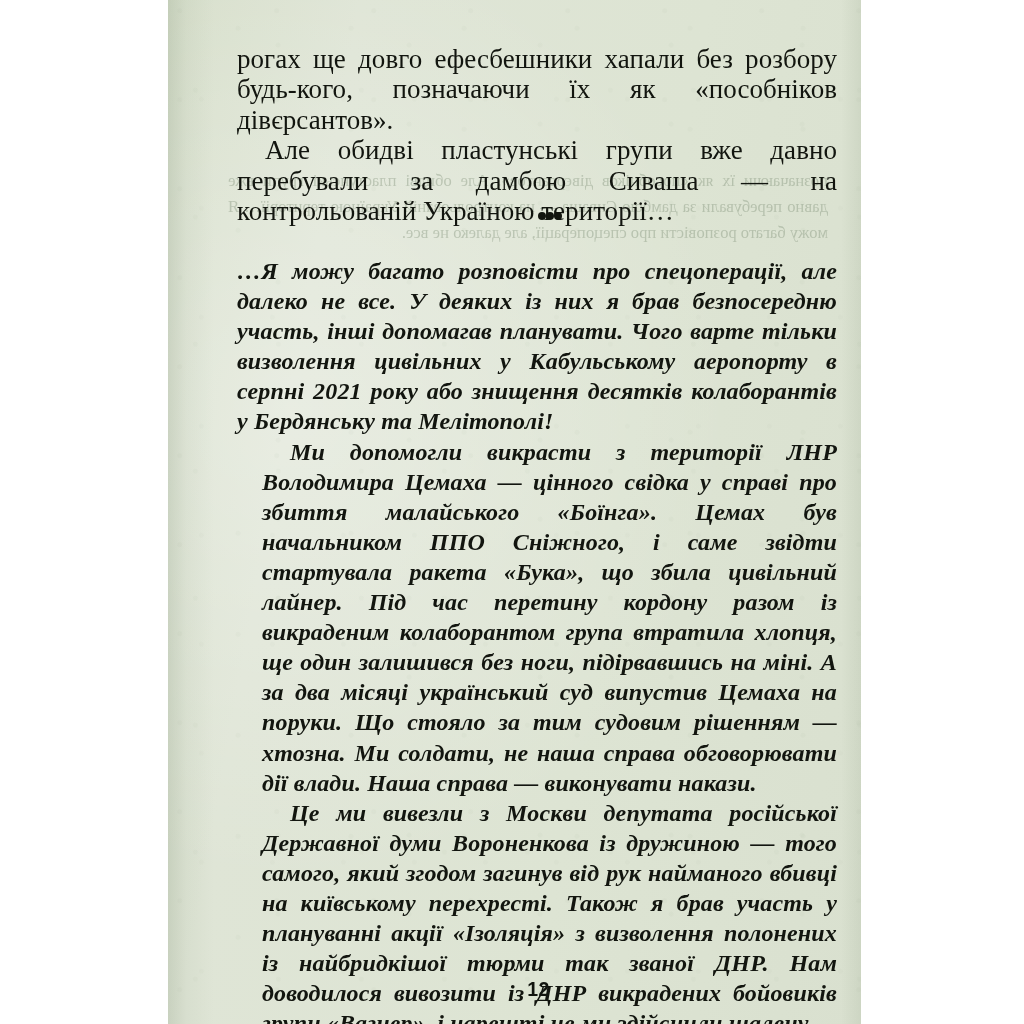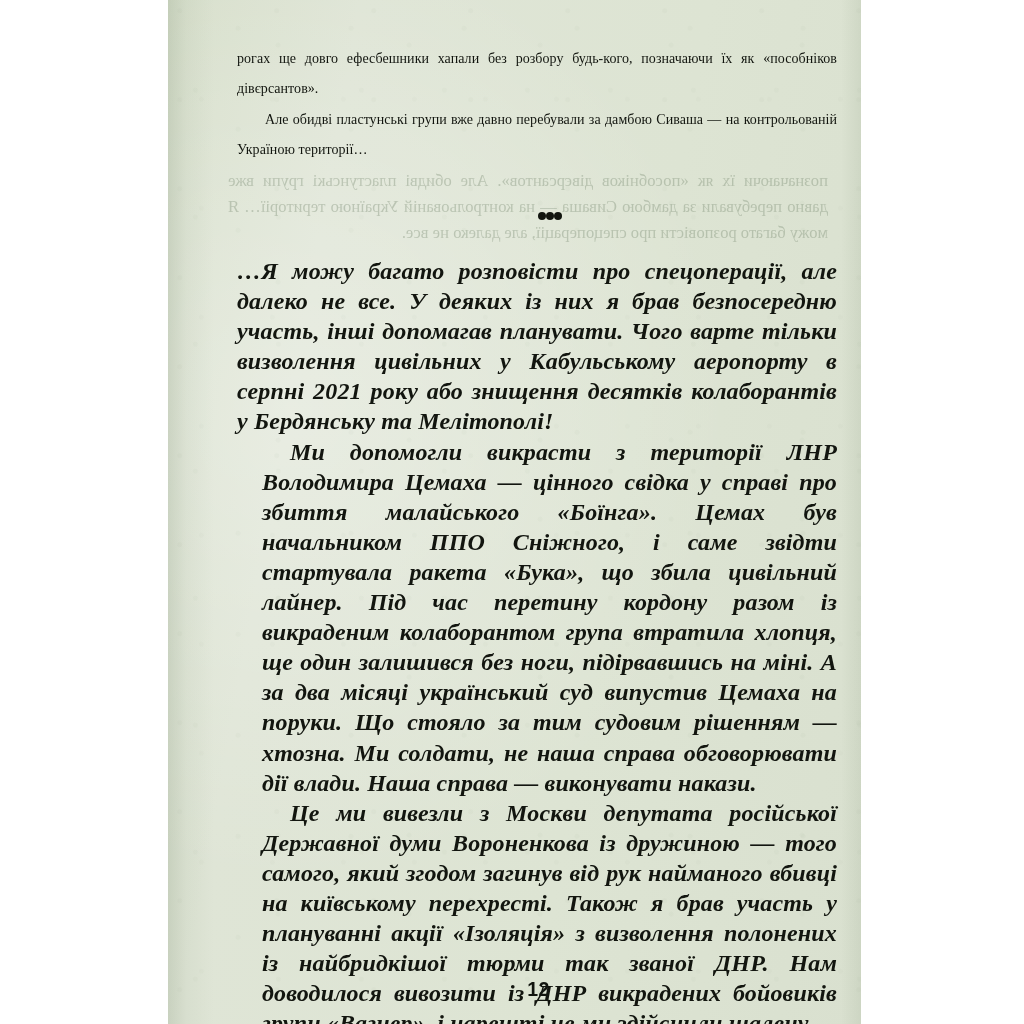--- a/index.html
+++ b/index.html
@@ -101,21 +101,21 @@
 
   
   .sec-roman {
     position: absolute;
     top: 44px;
     left: 0;
     width: 600px;
   }
   .sec-roman p {
     font-family: "Liberation Serif", serif;
-    font-size: 14px;
+    font-size: 27px;
     line-height: 30.4px;
     letter-spacing: 0.05px;
   }
   .sec-roman p.indent { text-indent: 28px; }
 
   
   #separator {
     position: absolute;
     top: 203px;
     left: 0;

